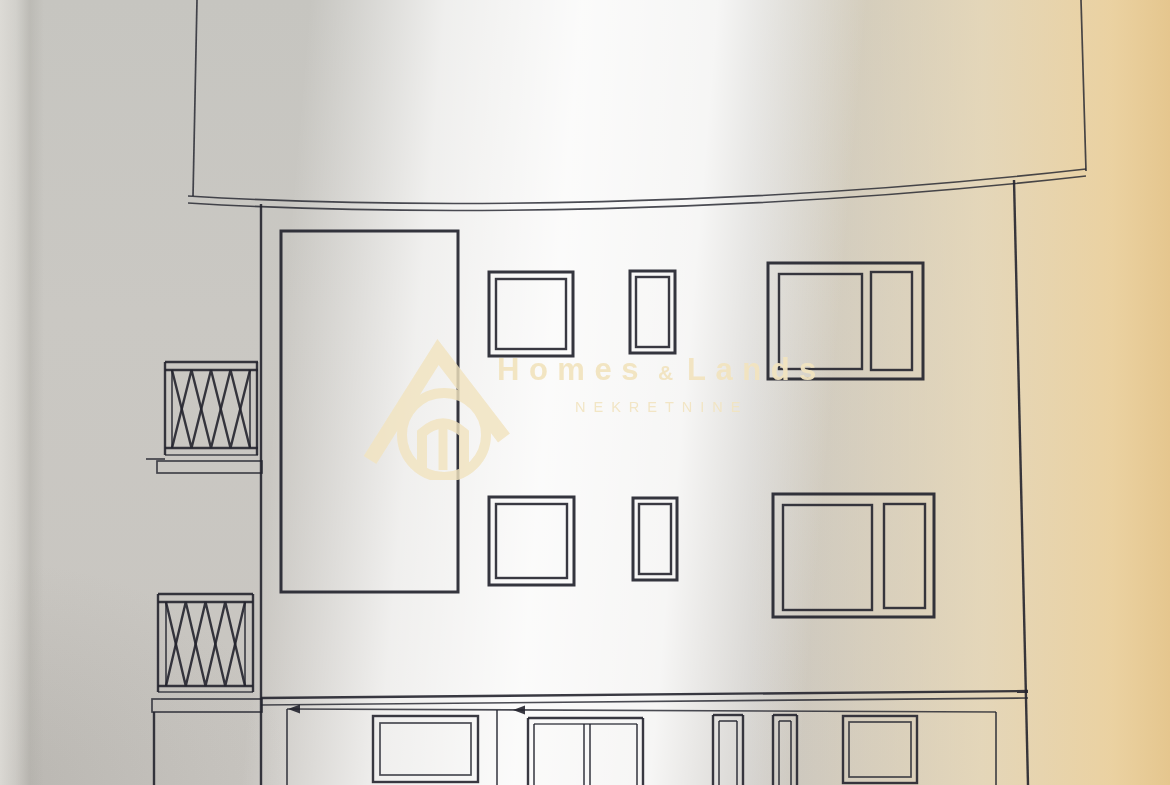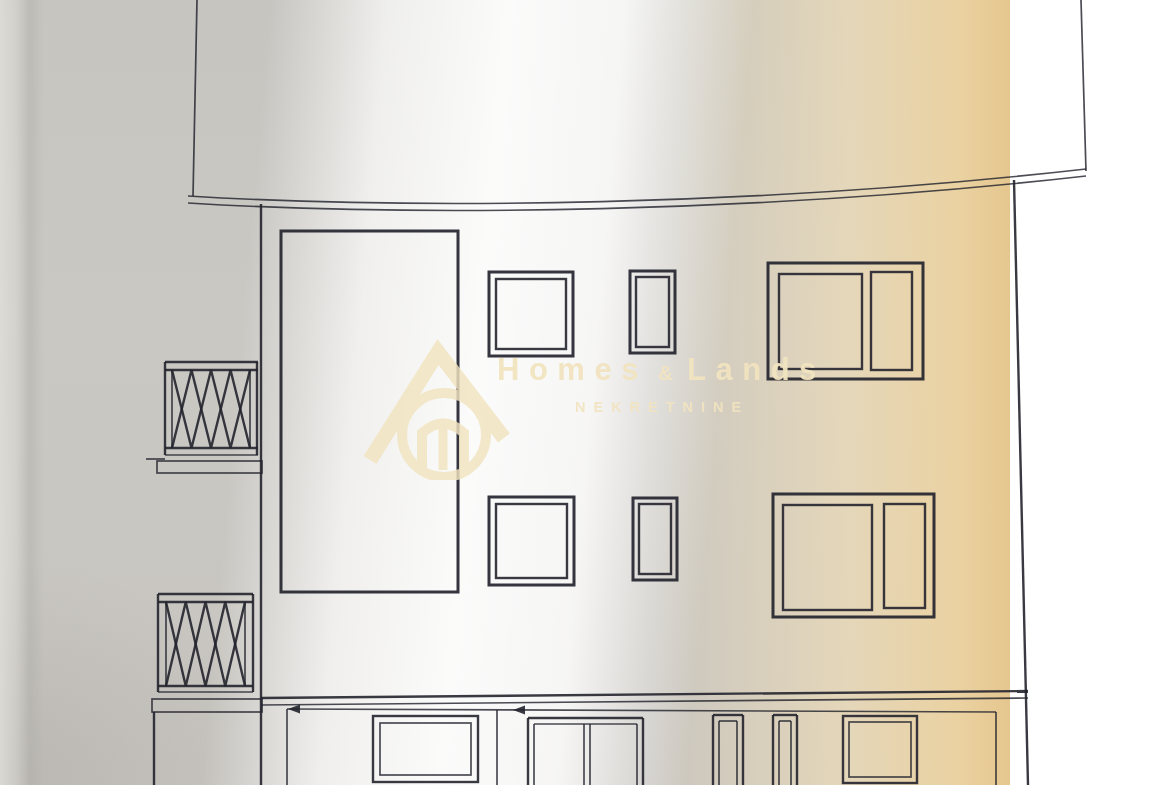--- a/index.html
+++ b/index.html
@@ -6,21 +6,21 @@
   :root{
     --line:#23242e;
     --paper-gray:#cac8c3;
     --paper-cream:#eddcb8;
     --paper-tan:#e5c68e;
     --wm:#f2e4c0;
   }
   *{margin:0;padding:0;box-sizing:border-box;}
   html,body{width:1170px;height:785px;overflow:hidden;font-family:"Liberation Sans",sans-serif;}
   .paper{
-    position:absolute;inset:0;width:1010px;height:785px;
+    position:absolute;inset:0;width:1170px;height:785px;
     background:
       linear-gradient(90deg, rgba(224,222,217,.85) 0px, rgba(224,222,217,.45) 16px, rgba(176,174,168,.45) 30px, rgba(0,0,0,0) 44px),
       radial-gradient(420px 320px at 0% 100%, rgba(120,118,112,.18), rgba(0,0,0,0) 70%),
       linear-gradient(95deg, rgba(255,255,255,0) 25%, rgba(255,255,255,.72) 36%, rgba(255,255,255,.93) 47%, rgba(255,255,255,.84) 58%, rgba(255,255,255,0) 70%),
       linear-gradient(90deg, rgba(236,219,183,0) 64%, rgba(236,219,183,.78) 84%, rgba(236,210,160,.96) 95%, var(--paper-tan) 100%),
       linear-gradient(180deg, #c6c5c0 0%, var(--paper-gray) 40%, #c8c5c0 100%);
   }
   svg.drawing{position:absolute;left:0;top:0;}
   .s1{stroke:var(--line);stroke-width:1.7;fill:none;stroke-opacity:.82;}
   .s2{stroke:var(--line);stroke-width:2.4;fill:none;stroke-opacity:.9;}
@@ -30,21 +30,21 @@
   .watermark{position:absolute;inset:0;pointer-events:none;}
   .wm-logo{position:absolute;left:362px;top:320px;opacity:.82;}
   .wm-brand{
     position:absolute;left:497px;top:352px;
     font-size:31px;font-weight:700;letter-spacing:9.5px;
     color:var(--wm);opacity:.95;white-space:nowrap;
   }
   .wm-brand .amp{font-size:21px;font-weight:700;margin:0 10px;letter-spacing:4px;}
   .wm-sub{
     position:absolute;left:575px;top:399px;
-    font-size:14.5px;font-weight:700;letter-spacing:8px;
+    font-size:14.5px;font-weight:400;letter-spacing:8px;
     color:var(--wm);opacity:.9;white-space:nowrap;
   }
 </style>
 </head>
 <body>
 
 <div class="paper">
 
   <svg class="drawing" width="1170" height="785" viewBox="0 0 1170 785">
     <defs>

